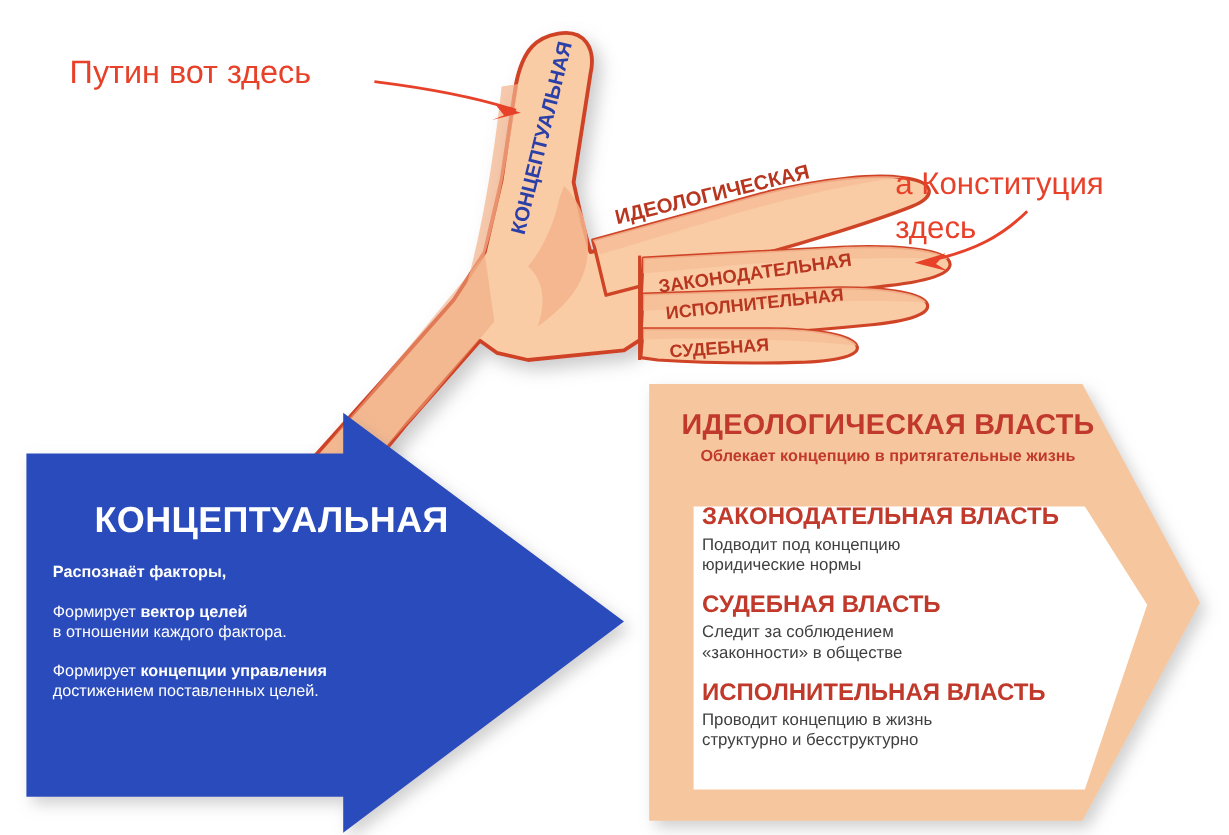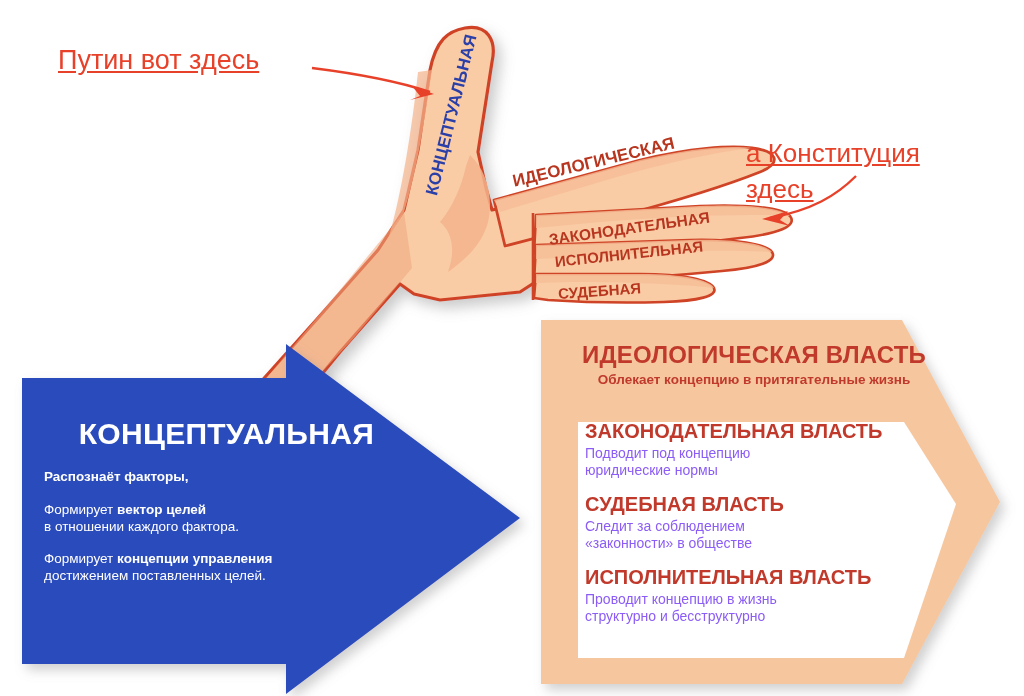--- a/index.html
+++ b/index.html
@@ -14,21 +14,21 @@
   .lay{position:absolute;left:0;top:0;width:1024px;height:696px;}
 
   
   #title{
     position:absolute;left:534px;top:34px;
     font-size:53px;font-weight:bold;letter-spacing:1px;
     color:#7f7f7f;white-space:nowrap;
   }
 
   
-  .annot{position:absolute;color:#E8412A;white-space:pre;text-decoration:underline;}
+  .annot{position:absolute;color:#E8412A;white-space:pre;}
   #annot-putin{left:58px;top:44px;font-size:27px;line-height:1.2;}
   #annot-const{left:746px;top:136px;font-size:26px;line-height:1.38;width:228px;}
 
   
   .fl{position:absolute;color:#B8361F;font-weight:bold;white-space:nowrap;
       transform-origin:0 50%;}
   #fl-ideo{left:513px;top:172px;font-size:17px;transform:rotate(-13.5deg);}
   #fl-zak {left:549px;top:231px;font-size:15.5px;transform:rotate(-8deg);}
   #fl-isp {left:555px;top:253px;font-size:15px;transform:rotate(-6deg);}
   #fl-sud {left:558px;top:285px;font-size:15px;transform:rotate(-4deg);}
@@ -44,29 +44,29 @@
     font-size:30px;font-weight:bold;line-height:1.08;text-align:right;
     letter-spacing:.3px;margin-bottom:18px;
   }
   .blue-p{font-size:13.5px;line-height:1.28;margin-bottom:15px;}
   .blue-p b{font-weight:bold;}
   .blue-p .n{font-weight:normal;}
 
   
   #orange-wrap{position:absolute;left:530px;top:316px;width:494px;height:374px;}
   #orange-head{
-    position:absolute;left:24px;top:26px;width:400px;text-align:center;
+    position:absolute;left:10px;top:26px;width:400px;text-align:center;
   }
   #oh-title{font-size:24px;font-weight:bold;color:#C0392B;letter-spacing:.2px;line-height:1.05;}
   #oh-sub{font-size:13.5px;font-weight:bold;color:#C0392B;margin-top:5px;}
 
   #white-body{position:absolute;left:55px;top:104px;width:330px;}
   .sec{margin-bottom:14px;}
   .sec-h{font-size:20px;font-weight:bold;color:#C0392B;line-height:1.1;margin-bottom:3px;}
-  .sec-b{font-size:14px;color:#8b5cf6;line-height:1.22;}
+  .sec-b{font-size:14px;color:#404040;line-height:1.22;}
 </style>
 </head>
 <body>
 
 <div id="stage">
 
   <svg class="lay" viewBox="0 0 1024 696">
     <defs>
       <filter id="softshadow" x="-30%" y="-30%" width="180%" height="180%">
         <feDropShadow dx="6" dy="7" stdDeviation="7" flood-color="#8a8a8a" flood-opacity="0.45"></feDropShadow>

